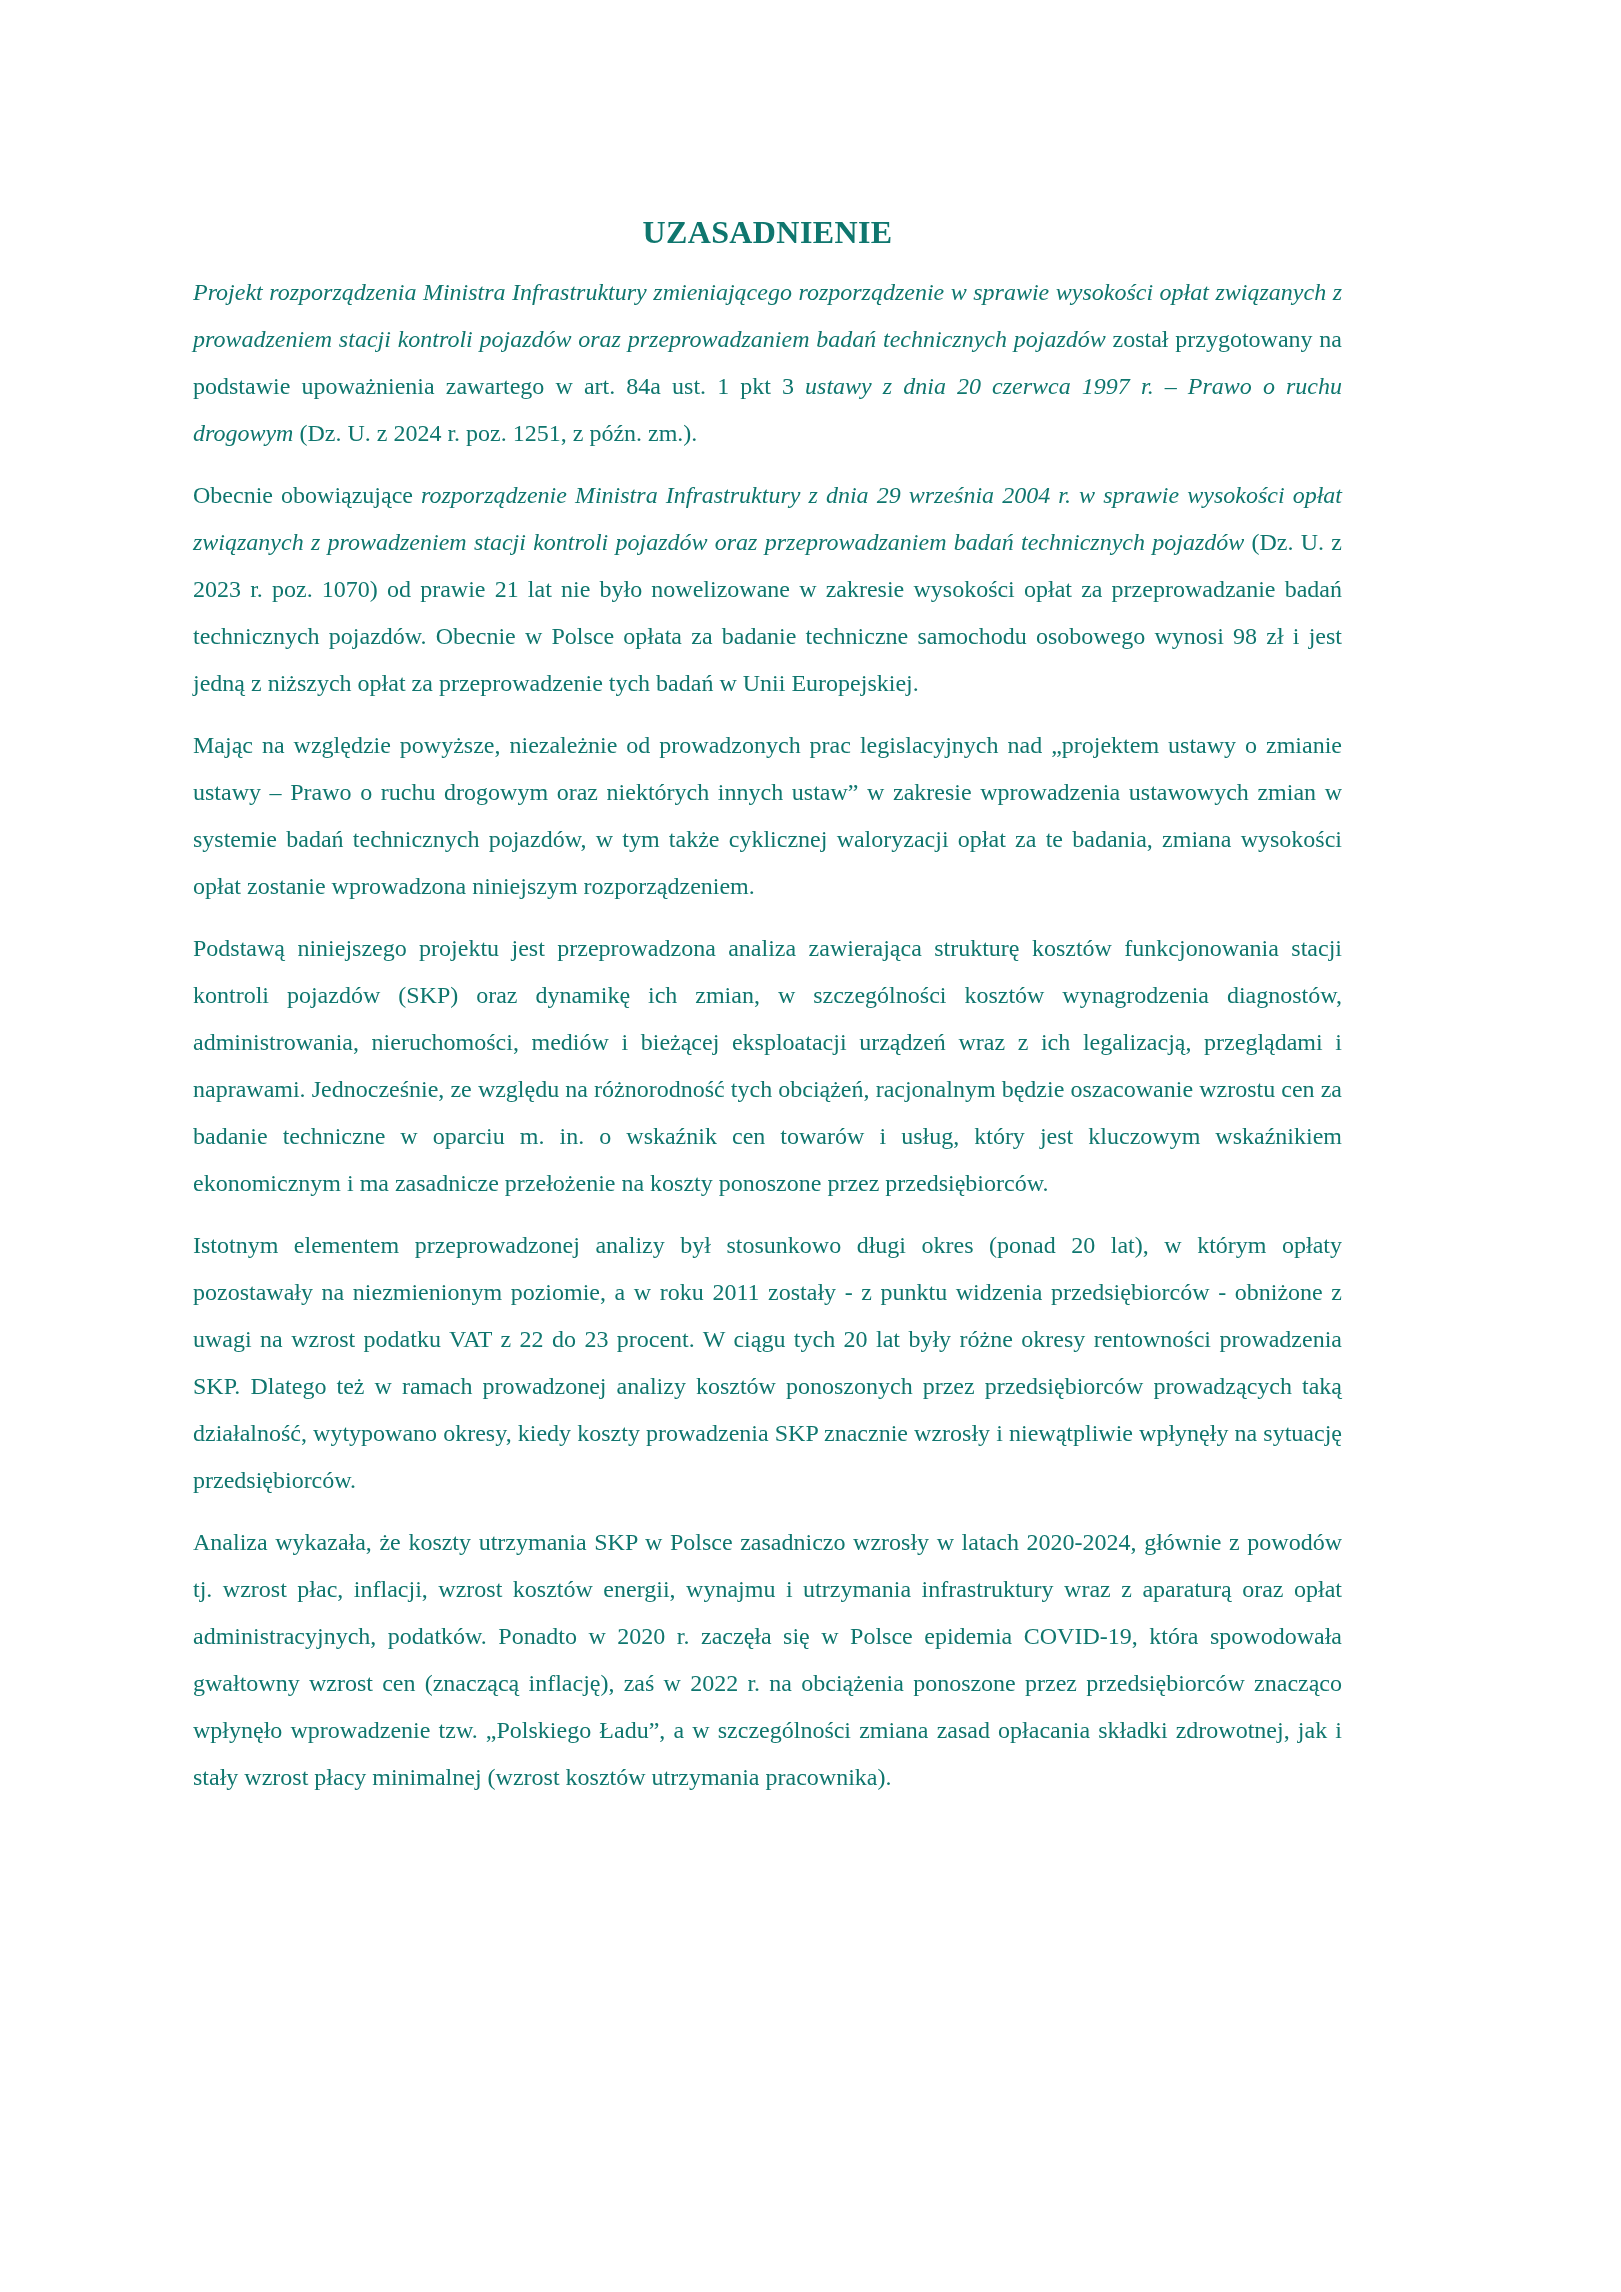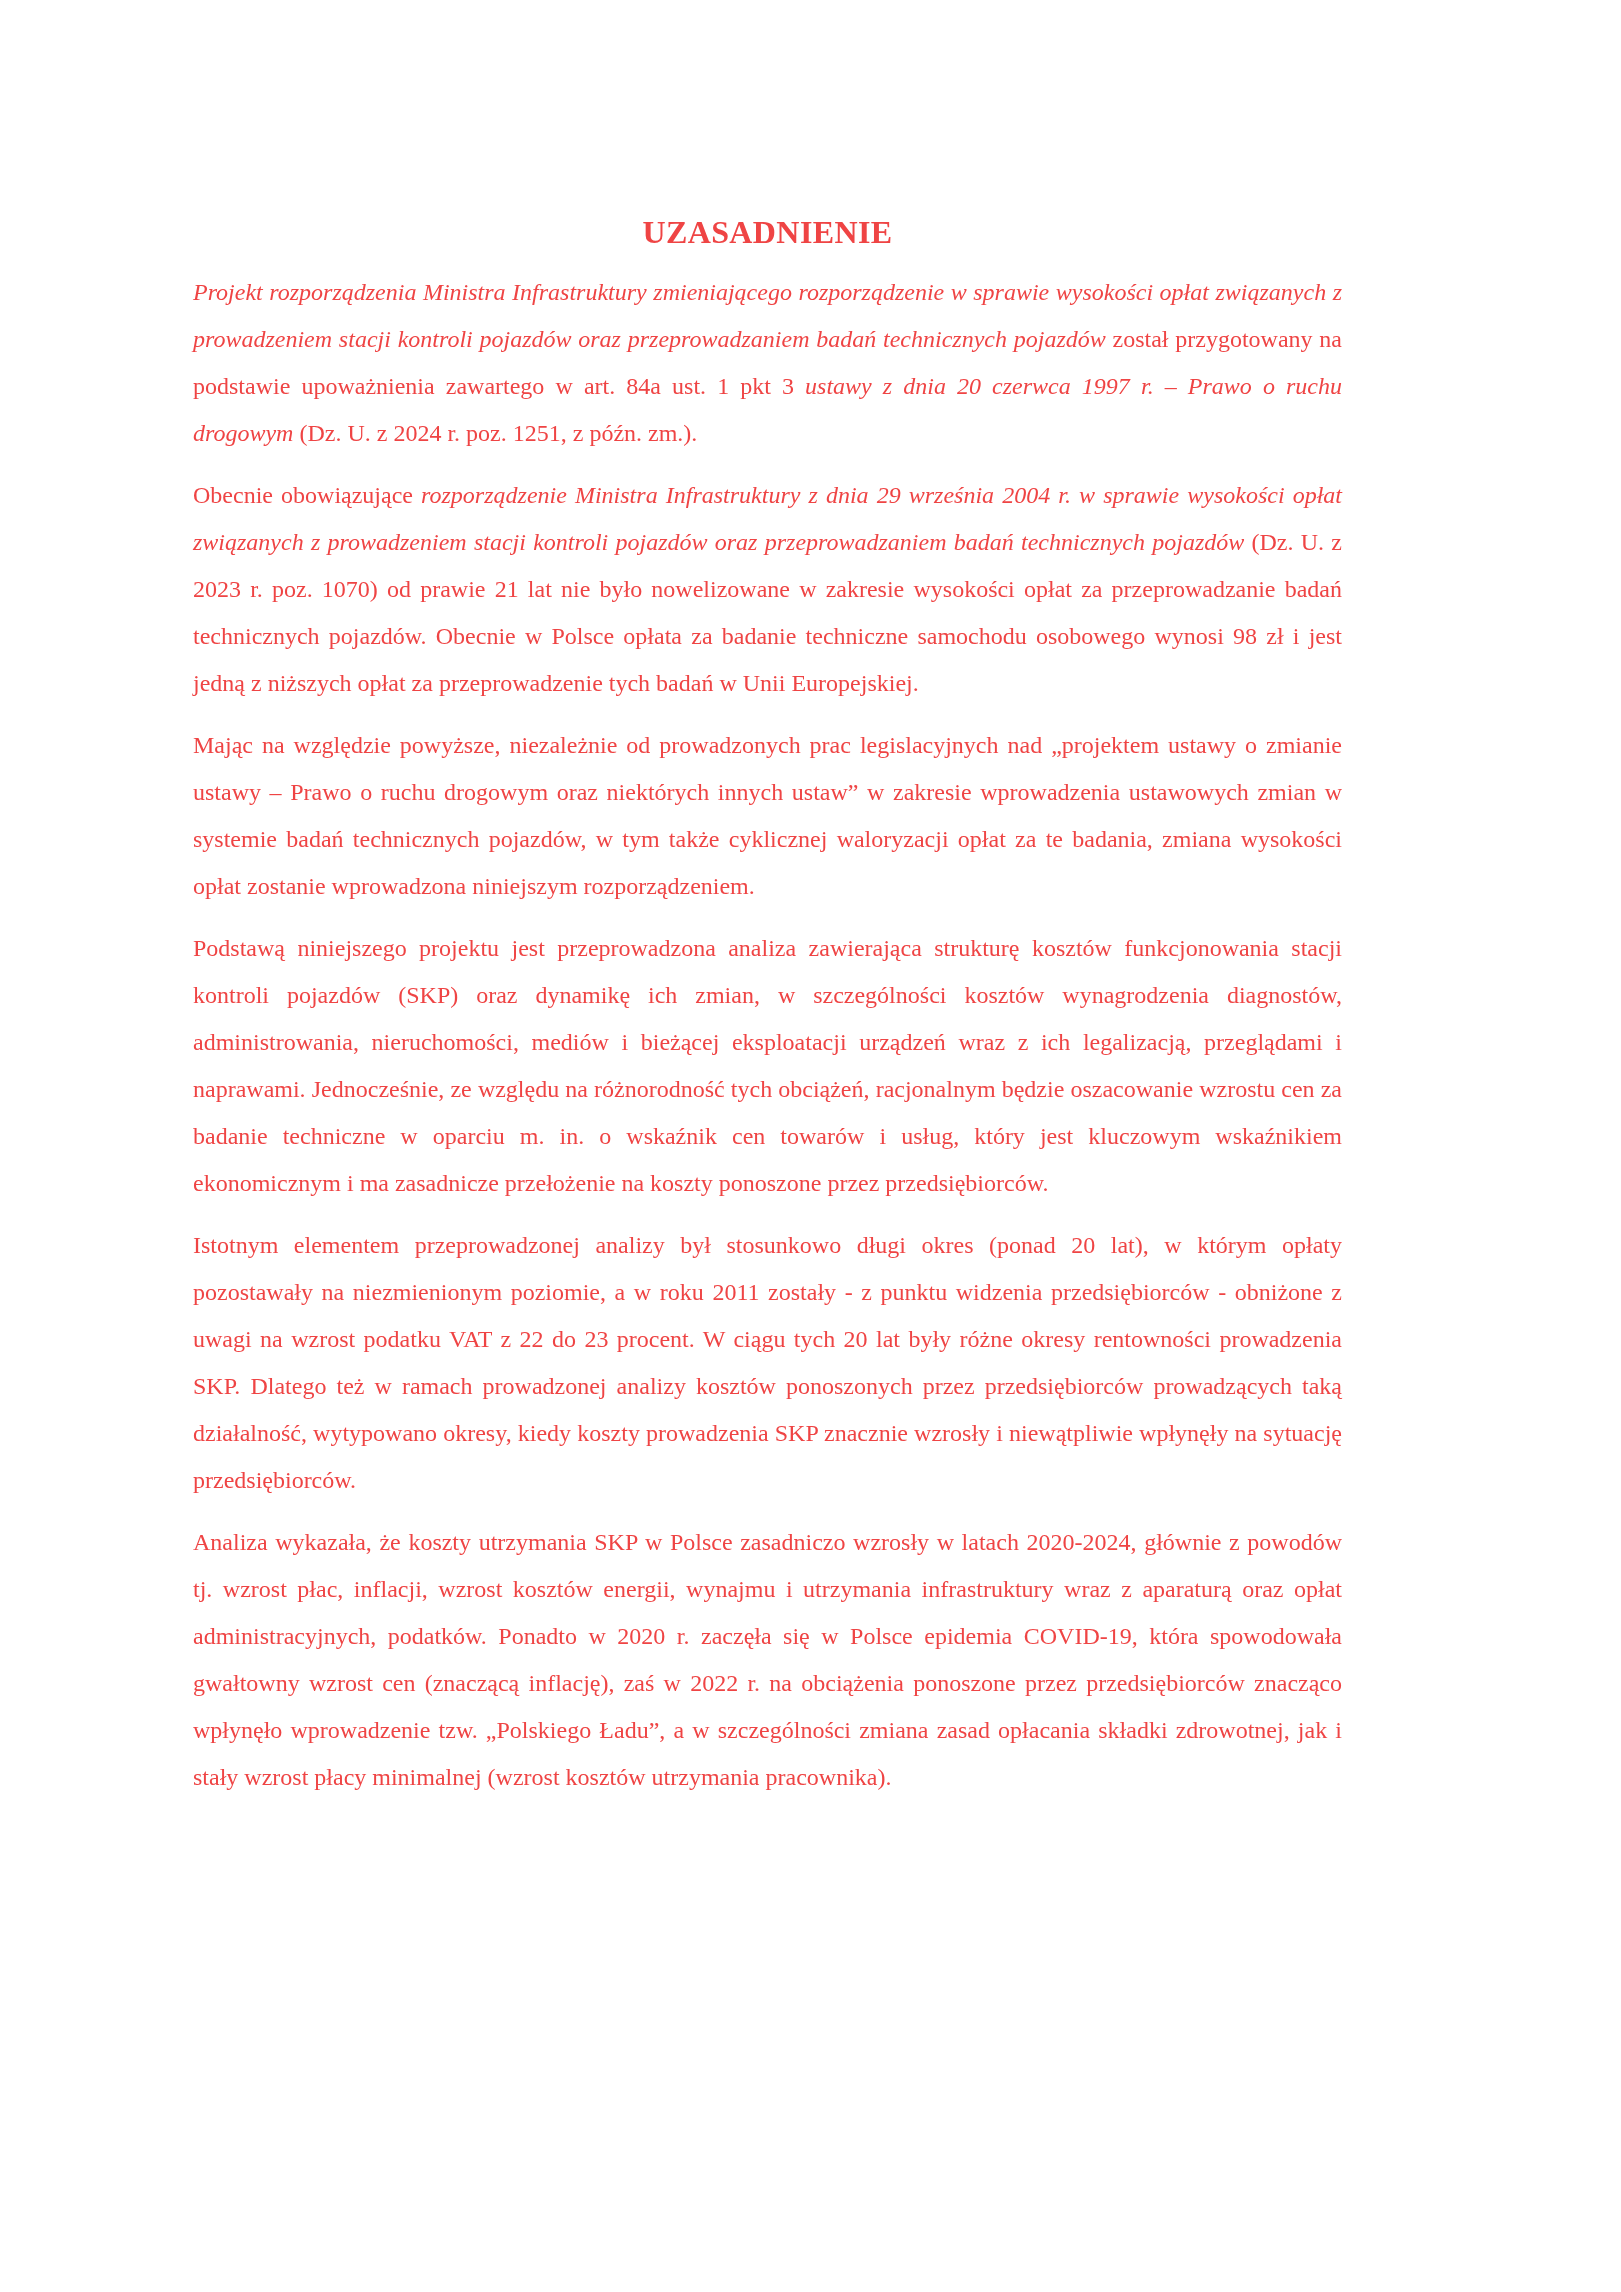--- a/index.html
+++ b/index.html
@@ -7,21 +7,21 @@
     padding: 0;
     background: #ffffff;
   }
   .page {
     position: relative;
     width: 1535px;
     height: 2293px;
     box-sizing: border-box;
     padding: 211px 193px 7px 193px;
     background: #ffffff;
-    color: #ef4444;
+    color: #0f766e;
     font-family: "Liberation Serif", "DejaVu Serif", serif;
     overflow: hidden;
   }
   .doc-title {
     font-size: 32px;
     line-height: 43px;
     font-weight: bold;
     text-align: center;
     margin: 0 0 15px 0;
     letter-spacing: 0.4px;

